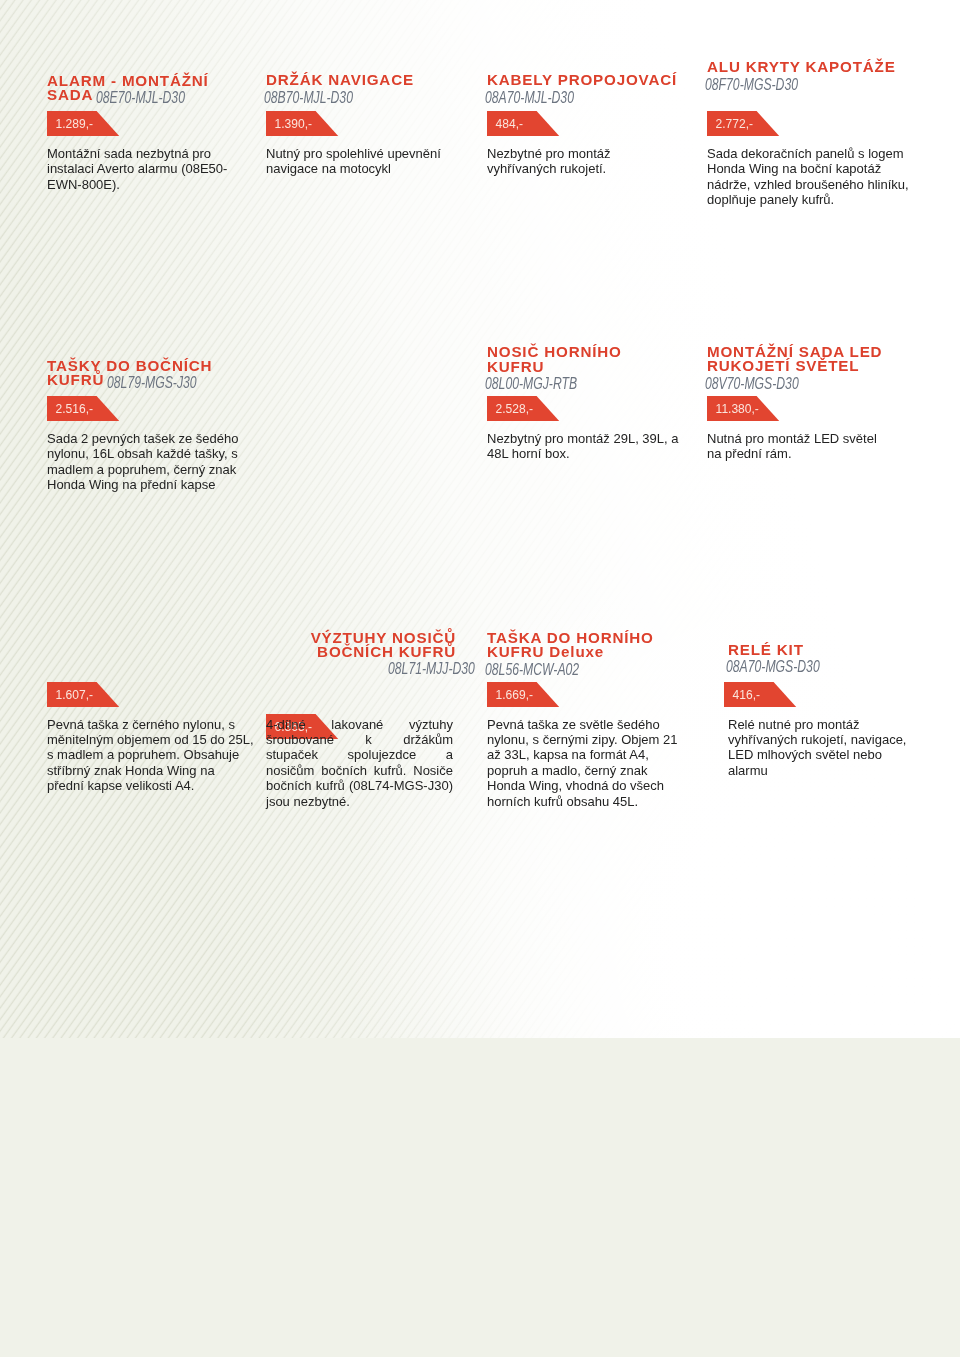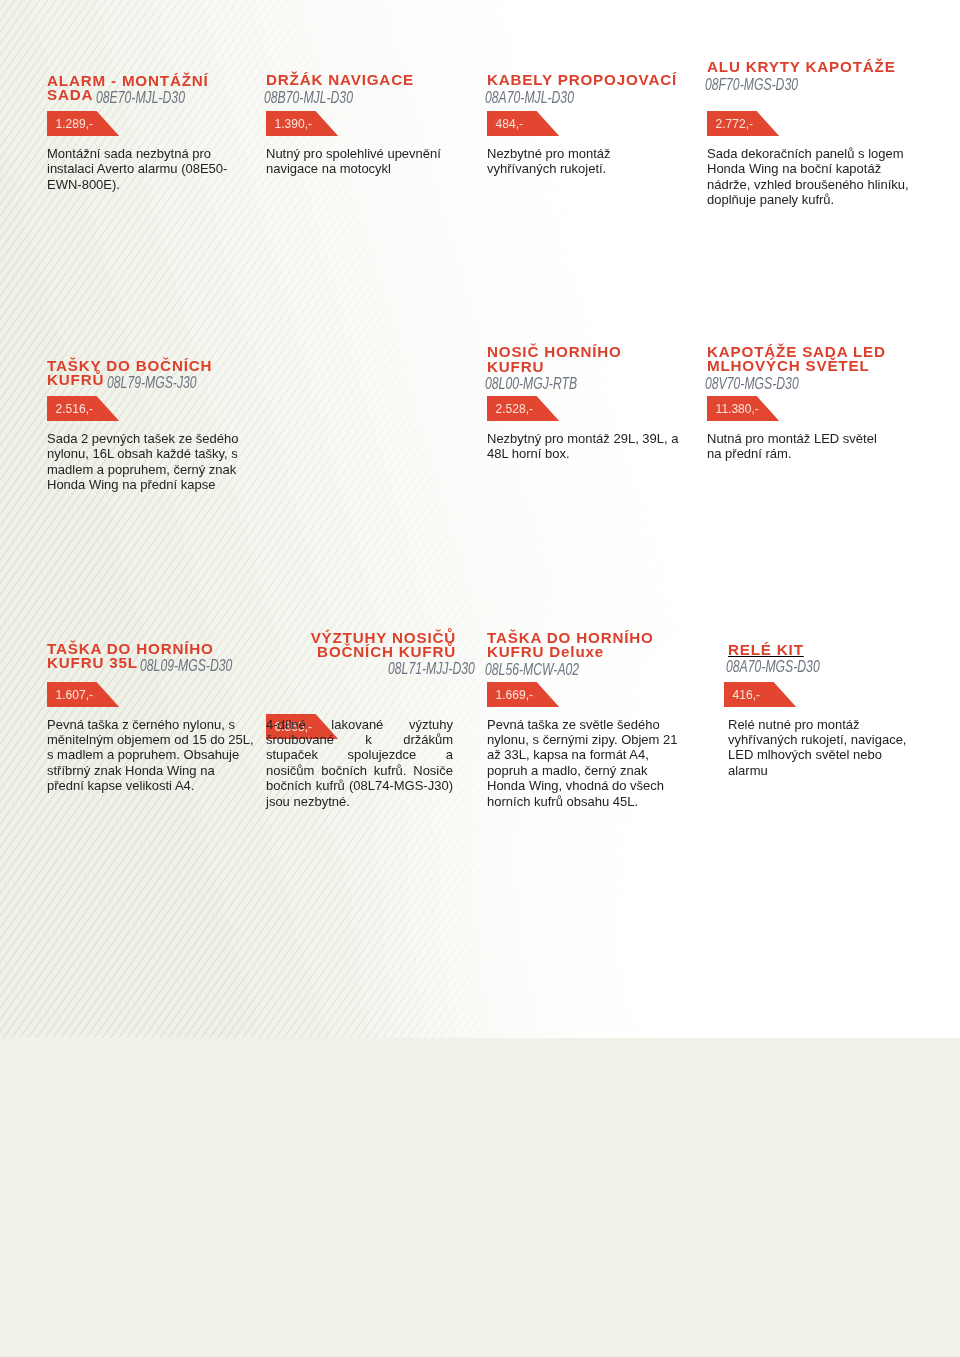--- a/index.html
+++ b/index.html
@@ -124,31 +124,30 @@
       <div class="card-head" style="left:0px;top:345.4px;width:140px;"><span class="card-title">NOSIČ HORNÍHO KUFRU</span> <span class="card-code">08L00-MGJ-RTB</span></div>
       <div class="price-tag" style="top:395.8px;">
         <svg width="73" height="25" viewBox="0 0 73 25">
             <path d="M0 0 L49.6 0 L72.2 25 L0 25 Z" fill="#e24530"></path>
           </svg>
         <span class="price-text">2.528,-</span>
       </div>
       <p class="body-text" style="left:0px;top:430.9px;width:202px;">Nezbytný pro montáž 29L, 39L, a 48L horní box.</p>
     </div>
     <div class="card" style="left:707px;top:0px;width:200px;">
-      <div class="card-head" style="left:0px;top:345.0px;width:200px;"><span class="card-title">KAPOTÁŽE SADA LED MLHOVÝCH SVĚTEL</span> <span class="card-code">08V70-MGS-D30</span></div>
+      <div class="card-head" style="left:0px;top:345.0px;width:200px;"><span class="card-title">MONTÁŽNÍ SADA LED RUKOJETÍ SVĚTEL</span> <span class="card-code">08V70-MGS-D30</span></div>
       <div class="price-tag" style="top:395.8px;">
         <svg width="73" height="25" viewBox="0 0 73 25">
             <path d="M0 0 L49.6 0 L72.2 25 L0 25 Z" fill="#e24530"></path>
           </svg>
         <span class="price-text">11.380,-</span>
       </div>
       <p class="body-text" style="left:0px;top:430.9px;width:178px;">Nutná pro montáž LED světel na přední rám.</p>
     </div>
     <div class="card" style="left:47px;top:0px;width:208px;">
-      <div class="card-head" style="left:0px;top:641.8px;width:208px;"><span class="card-title">TAŠKA DO HORNÍHO KUFRU 35L</span> <span class="card-code">08L09-MGS-D30</span></div>
       <div class="price-tag" style="top:681.8px;">
         <svg width="73" height="25" viewBox="0 0 73 25">
             <path d="M0 0 L49.6 0 L72.2 25 L0 25 Z" fill="#e24530"></path>
           </svg>
         <span class="price-text">1.607,-</span>
       </div>
       <p class="body-text" style="left:0px;top:716.5px;width:208px;">Pevná taška z černého nylonu, s měnitelným objemem od 15 do 25L, s madlem a popruhem. Obsahuje stříbrný znak Honda Wing na přední kapse velikosti A4.</p>
     </div>
     <div class="card" style="left:266px;top:0px;width:190px;">
       <div class="card-head" style="left:0px;top:630.5px;width:190px;text-align:right;"><span class="card-title">VÝZTUHY NOSIČŮ BOČNÍCH KUFRŮ</span> <span class="card-code">08L71-MJJ-D30</span></div>
@@ -164,21 +163,21 @@
       <div class="card-head" style="left:0px;top:630.9px;width:180px;"><span class="card-title">TAŠKA DO HORNÍHO KUFRU Deluxe</span> <span class="card-code">08L56-MCW-A02</span></div>
       <div class="price-tag" style="top:681.8px;">
         <svg width="73" height="25" viewBox="0 0 73 25">
             <path d="M0 0 L49.6 0 L72.2 25 L0 25 Z" fill="#e24530"></path>
           </svg>
         <span class="price-text">1.669,-</span>
       </div>
       <p class="body-text" style="left:0px;top:716.5px;width:202px;">Pevná taška ze světle šedého nylonu, s černými zipy. Objem 21 až 33L, kapsa na formát A4, popruh a madlo, černý znak Honda Wing, vhodná do všech horních kufrů obsahu 45L.</p>
     </div>
     <div class="card" style="left:724px;top:0px;width:190px;">
-      <div class="card-head" style="left:4px;top:643.0px;width:140px;text-decoration:underline;"><span class="card-title">RELÉ KIT</span> <span class="card-code">08A70-MGS-D30</span></div>
+      <div class="card-head" style="left:4px;top:643.0px;width:140px;"><span class="card-title">RELÉ KIT</span> <span class="card-code">08A70-MGS-D30</span></div>
       <div class="price-tag" style="top:681.8px;">
         <svg width="73" height="25" viewBox="0 0 73 25">
             <path d="M0 0 L49.6 0 L72.2 25 L0 25 Z" fill="#e24530"></path>
           </svg>
         <span class="price-text">416,-</span>
       </div>
       <p class="body-text" style="left:4px;top:716.5px;width:186px;">Relé nutné pro montáž vyhřívaných rukojetí, navigace, LED mlhových světel nebo alarmu</p>
     </div>
   </div>
 </div>

